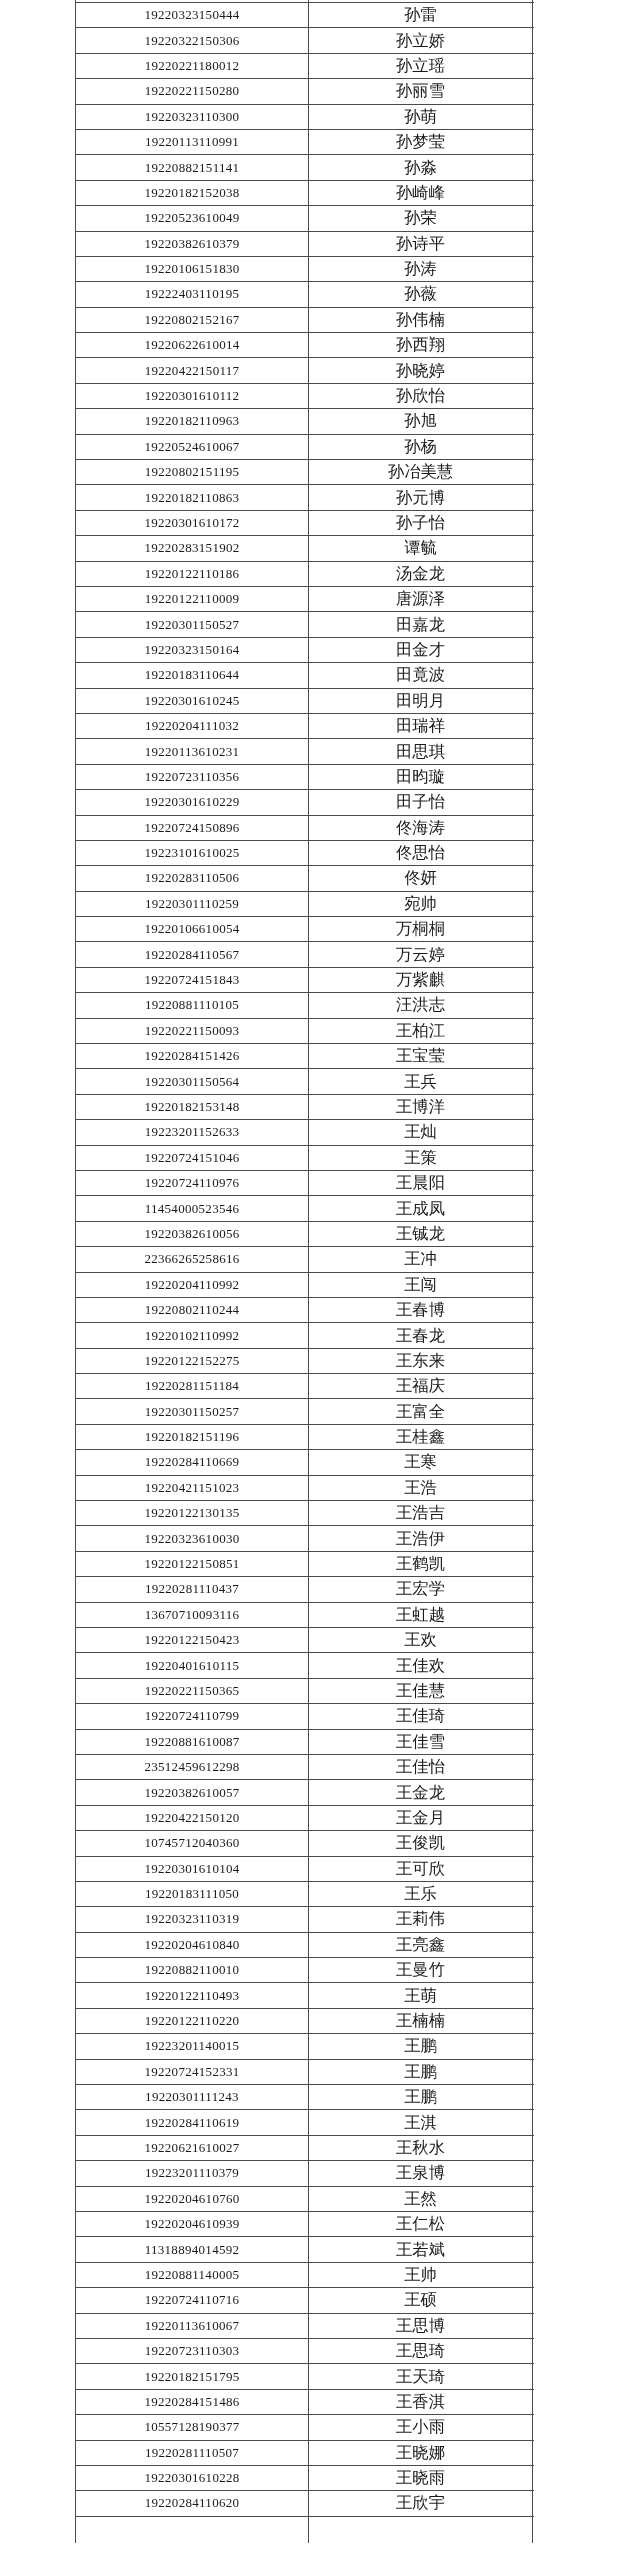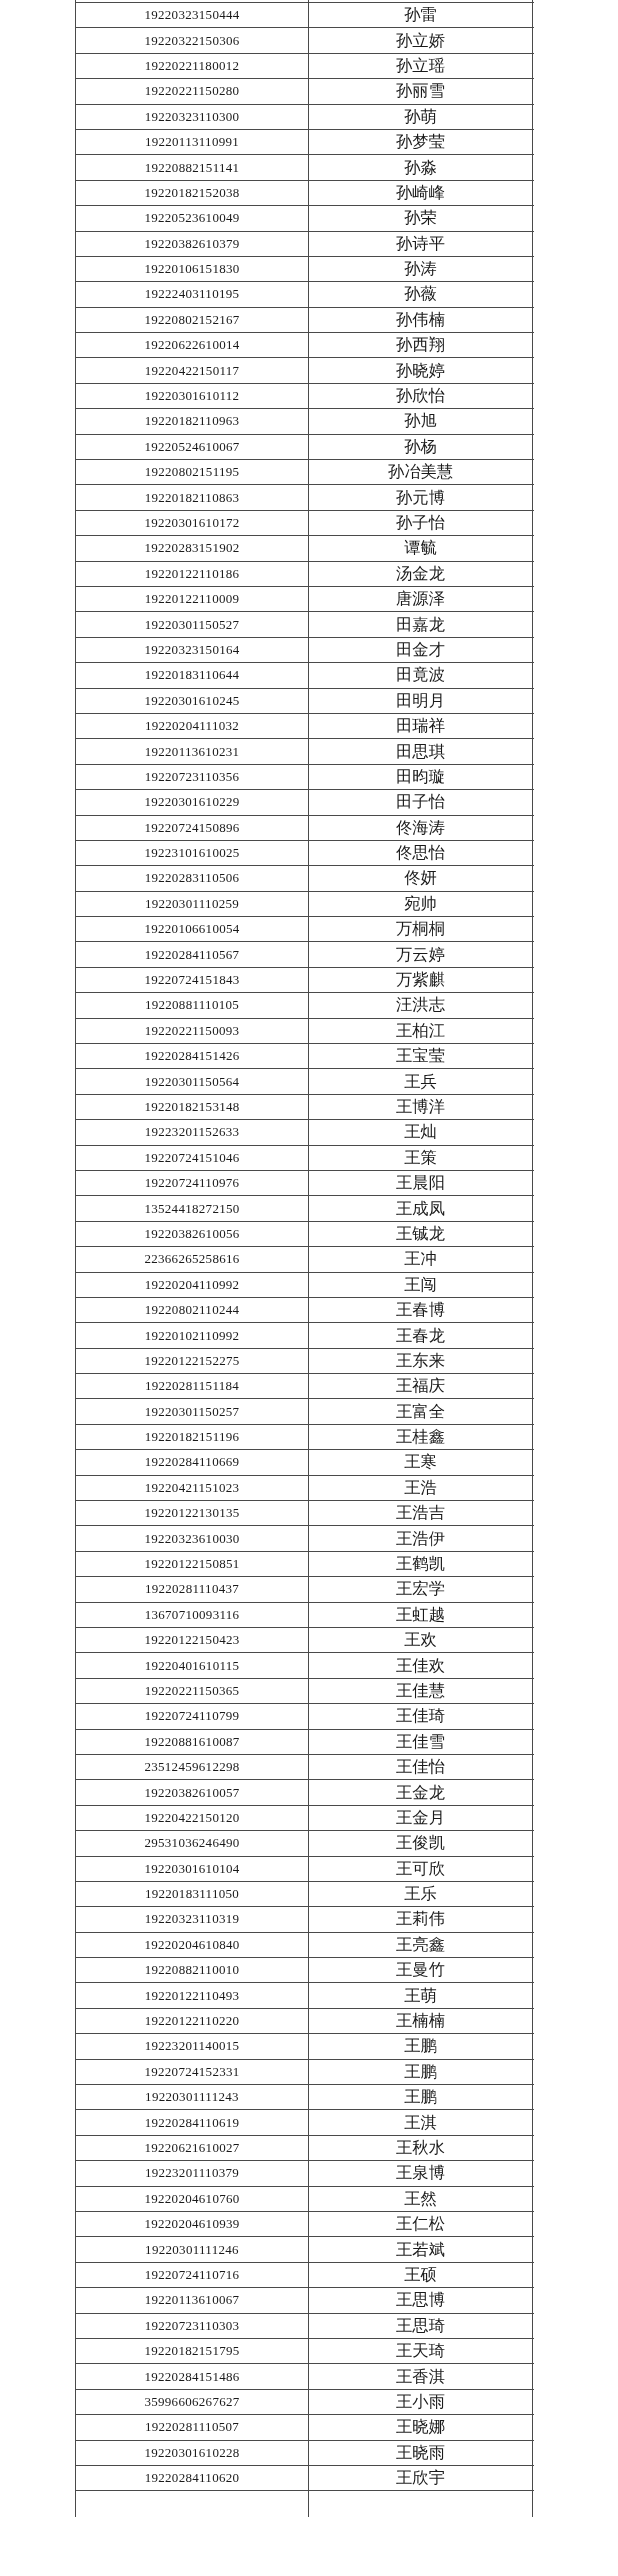--- a/index.html
+++ b/index.html
@@ -296,21 +296,21 @@
     <div class="cell cell-id">19220724151046</div>
     <div class="cell cell-name">王策</div>
   </div>
 
   <div class="row">
     <div class="cell cell-id">19220724110976</div>
     <div class="cell cell-name">王晨阳</div>
   </div>
 
   <div class="row">
-    <div class="cell cell-id">13524418272150</div>
+    <div class="cell cell-id">11454000523546</div>
     <div class="cell cell-name">王成凤</div>
   </div>
 
   <div class="row">
     <div class="cell cell-id">19220382610056</div>
     <div class="cell cell-name">王铖龙</div>
   </div>
 
   <div class="row">
     <div class="cell cell-id">22366265258616</div>
@@ -422,21 +422,21 @@
     <div class="cell cell-id">19220382610057</div>
     <div class="cell cell-name">王金龙</div>
   </div>
 
   <div class="row">
     <div class="cell cell-id">19220422150120</div>
     <div class="cell cell-name">王金月</div>
   </div>
 
   <div class="row">
-    <div class="cell cell-id">29531036246490</div>
+    <div class="cell cell-id">10745712040360</div>
     <div class="cell cell-name">王俊凯</div>
   </div>
 
   <div class="row">
     <div class="cell cell-id">19220301610104</div>
     <div class="cell cell-name">王可欣</div>
   </div>
 
   <div class="row">
     <div class="cell cell-id">19220183111050</div>
@@ -503,24 +503,28 @@
     <div class="cell cell-id">19220204610760</div>
     <div class="cell cell-name">王然</div>
   </div>
 
   <div class="row">
     <div class="cell cell-id">19220204610939</div>
     <div class="cell cell-name">王仁松</div>
   </div>
 
   <div class="row">
-    <div class="cell cell-id">19220301111246</div>
+    <div class="cell cell-id">11318894014592</div>
     <div class="cell cell-name">王若斌</div>
   </div>
 
+  <div class="row">
+    <div class="cell cell-id">19220881140005</div>
+    <div class="cell cell-name">王帅</div>
+  </div>
 
   <div class="row">
     <div class="cell cell-id">19220724110716</div>
     <div class="cell cell-name">王硕</div>
   </div>
 
   <div class="row">
     <div class="cell cell-id">19220113610067</div>
     <div class="cell cell-name">王思博</div>
   </div>
@@ -534,21 +538,21 @@
     <div class="cell cell-id">19220182151795</div>
     <div class="cell cell-name">王天琦</div>
   </div>
 
   <div class="row">
     <div class="cell cell-id">19220284151486</div>
     <div class="cell cell-name">王香淇</div>
   </div>
 
   <div class="row">
-    <div class="cell cell-id">35996606267627</div>
+    <div class="cell cell-id">10557128190377</div>
     <div class="cell cell-name">王小雨</div>
   </div>
 
   <div class="row">
     <div class="cell cell-id">19220281110507</div>
     <div class="cell cell-name">王晓娜</div>
   </div>
 
   <div class="row">
     <div class="cell cell-id">19220301610228</div>

